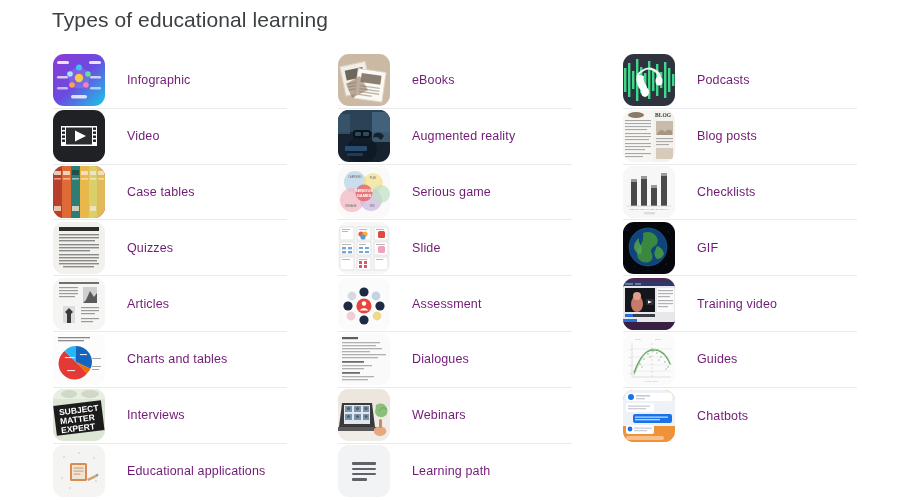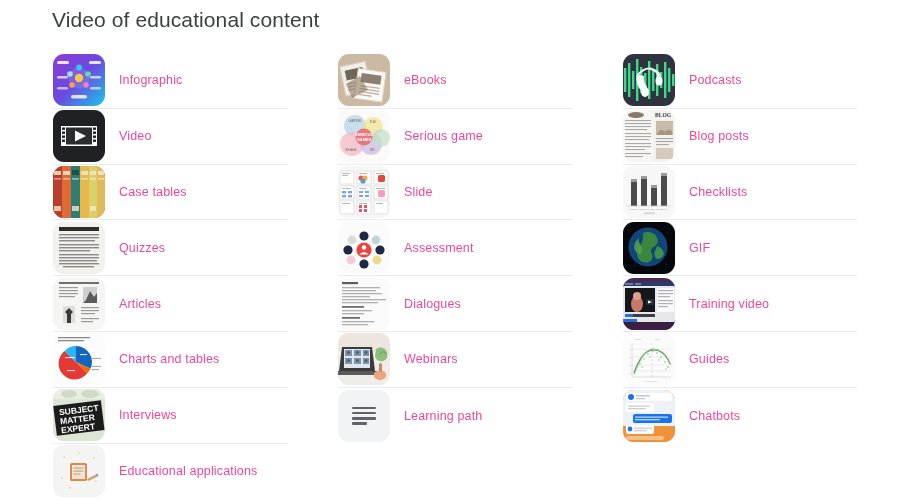--- a/index.html
+++ b/index.html
@@ -58,24 +58,24 @@
     width: 52px;
     height: 52px;
     flex: 0 0 52px;
     border-radius: 11px;
     overflow: hidden;
     position: relative;
     background: #f1f3f4;
   }
   .thumb svg { display: block; width: 52px; height: 52px; }
   .row-label {
-    margin-left: 14px;
+    margin-left: 22px;
     font-size: 12.5px;
     line-height: 16px;
-    color: #ec4899;
+    color: #701a75;
     letter-spacing: 0.15px;
     white-space: nowrap;
   }
   .ph-icon {
     background: #f1f3f4;
     display: flex;
     align-items: center;
     justify-content: center;
   }
   .ph-lines { width: 24px; }
@@ -89,21 +89,21 @@
   .ph-lines i:nth-child(1) { width: 24px; }
   .ph-lines i:nth-child(2) { width: 24px; }
   .ph-lines i:nth-child(3) { width: 24px; }
   .ph-lines i:nth-child(4) { width: 15px; margin-bottom: 0; }
 </style>
 </head>
 <body>
 
 <div id="page">
 
-  <div class="page-title">Video of educational content</div>
+  <div class="page-title">Types of educational learning</div>
 
   <div class="columns">
 
     <div class="column col1">
 
       <div class="row">
         <div class="thumb">
           <svg viewBox="0 0 52 52">
               <defs>
                 <linearGradient id="g_info" x1="0" y1="0" x2="1" y2="1">
@@ -329,20 +329,39 @@
                   <rect x="22" y="38" width="20" height="1.3"></rect>
                   <rect x="22" y="41" width="13" height="1.3"></rect>
                 </g>
               </g>
               <path d="M8 30 L22 22 L30 36 L14 44 Z" fill="#8a6f56" opacity="0.55"></path>
             </svg>
         </div>
         <div class="row-label">eBooks</div>
       </div>
 
+      <div class="row">
+        <div class="thumb">
+          <svg viewBox="0 0 52 52">
+              <rect width="52" height="52" fill="#16222f"></rect>
+              <rect x="0" y="0" width="52" height="22" fill="#2b4357"></rect>
+              <rect x="34" y="2" width="18" height="30" fill="#4d6f8a" opacity="0.7"></rect>
+              <rect x="0" y="4" width="12" height="20" fill="#39586f" opacity="0.8"></rect>
+              <ellipse cx="24" cy="40" rx="15" ry="13" fill="#0f1a26"></ellipse>
+              <path d="M14 30 q10 -9 20 0 l0 6 q-10 -6 -20 0 Z" fill="#101c28"></path>
+              <rect x="15" y="20" width="18" height="8" rx="3" fill="#0a1119"></rect>
+              <rect x="17" y="22" width="6" height="4" rx="1" fill="#2e4b63"></rect>
+              <rect x="25" y="22" width="6" height="4" rx="1" fill="#2e4b63"></rect>
+              <path d="M36 24 q6 -4 10 2 l-3 4 q-4 -5 -8 -2 Z" fill="#14212e"></path>
+              <rect x="7" y="36" width="22" height="5" rx="1" fill="#2f5f88" opacity="0.75"></rect>
+              <rect x="9" y="43" width="16" height="3" rx="1" fill="#2a5278" opacity="0.6"></rect>
+            </svg>
+        </div>
+        <div class="row-label">Augmented reality</div>
+      </div>
 
       <div class="row">
         <div class="thumb">
           <svg viewBox="0 0 52 52">
               <rect width="52" height="52" fill="#fbfaf8"></rect>
               <circle cx="17" cy="16" r="11" fill="#b8d4e8" opacity="0.75"></circle>
               <circle cx="35" cy="17" r="10" fill="#f2e08a" opacity="0.7"></circle>
               <circle cx="14" cy="34" r="12" fill="#f2b8c6" opacity="0.75"></circle>
               <circle cx="33" cy="34" r="11" fill="#cbb6e0" opacity="0.7"></circle>
               <circle cx="43" cy="28" r="9" fill="#bfe0c6" opacity="0.7"></circle>

